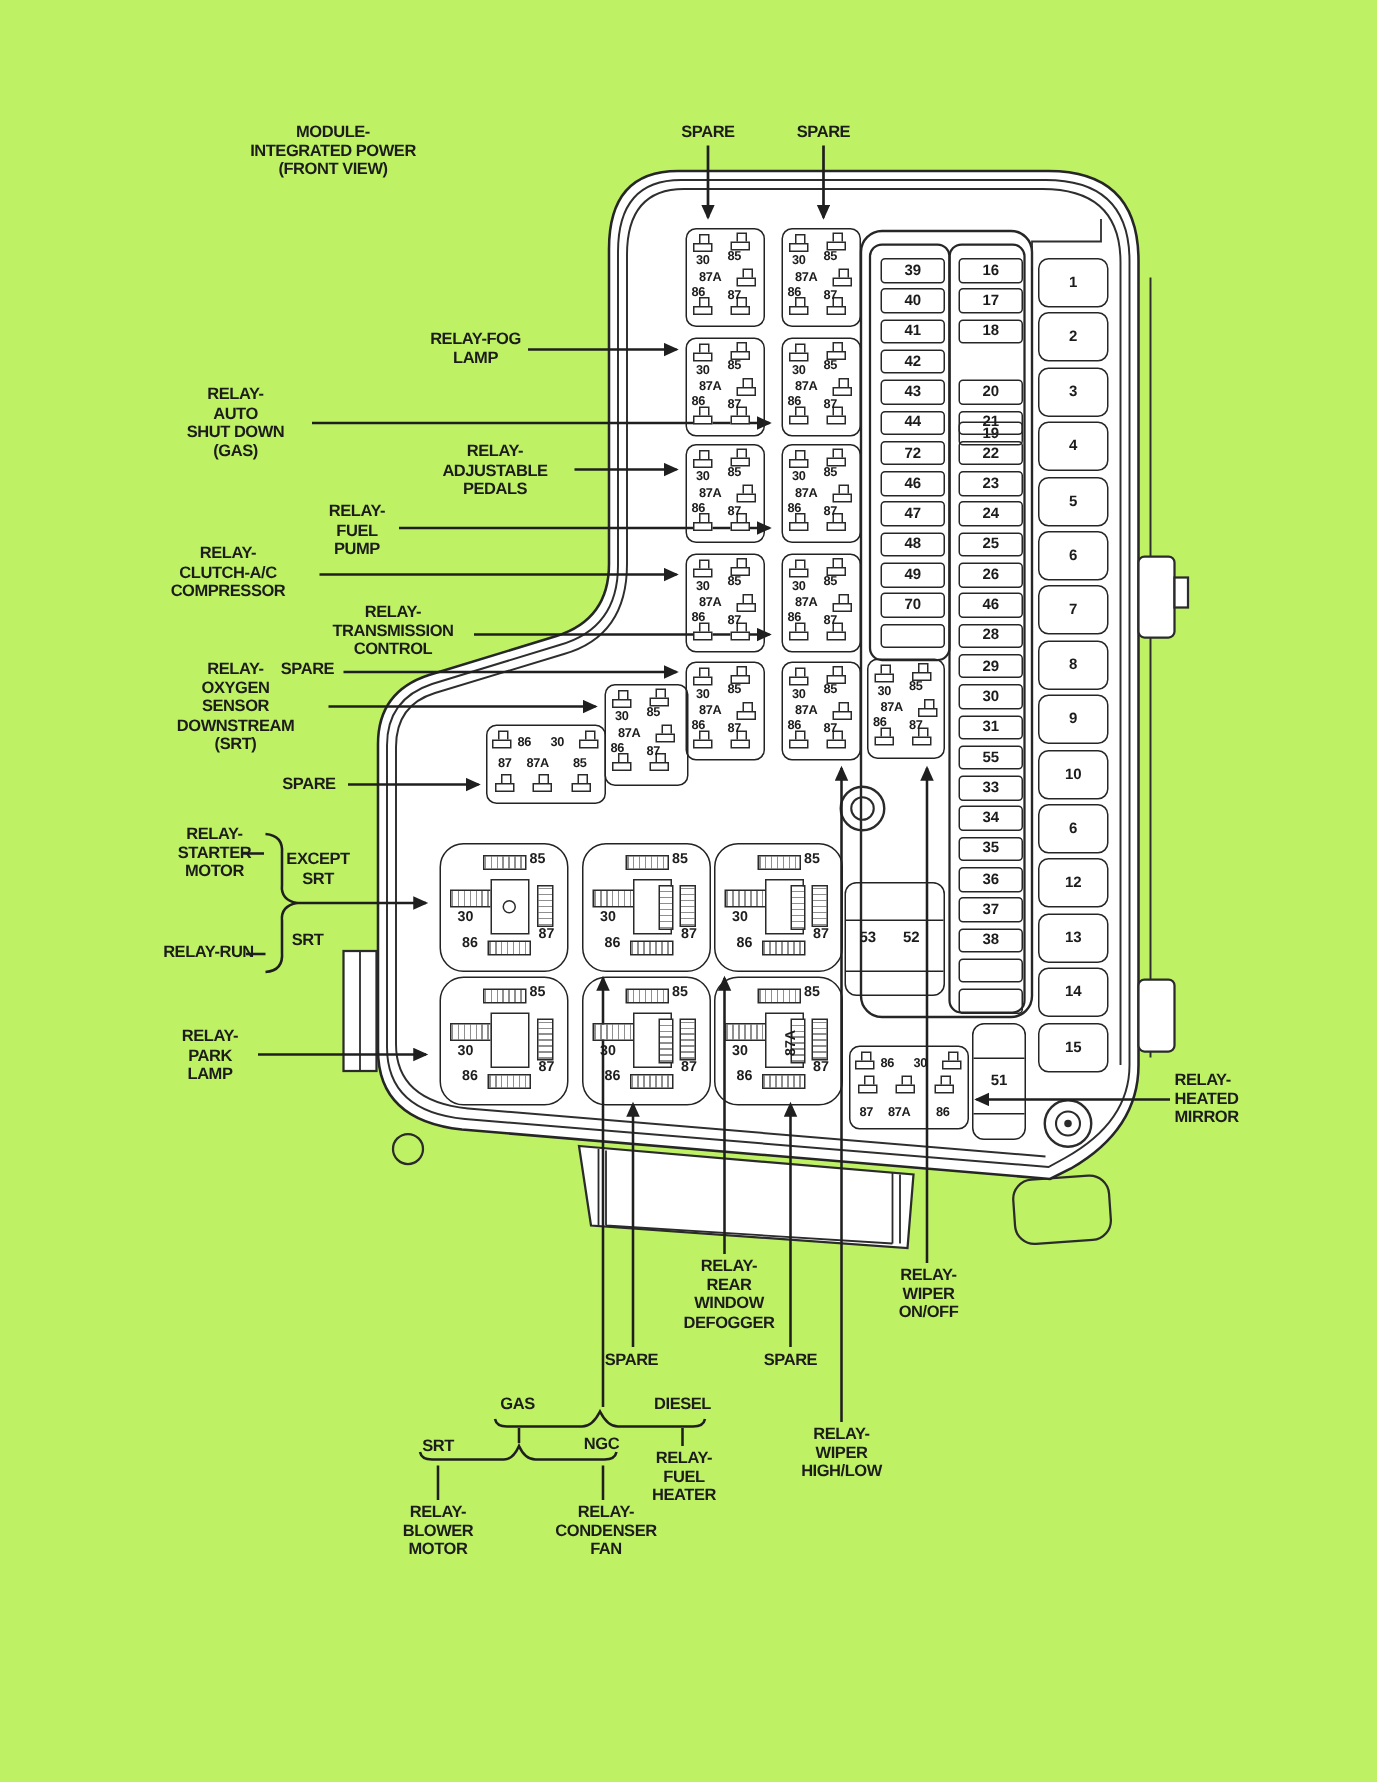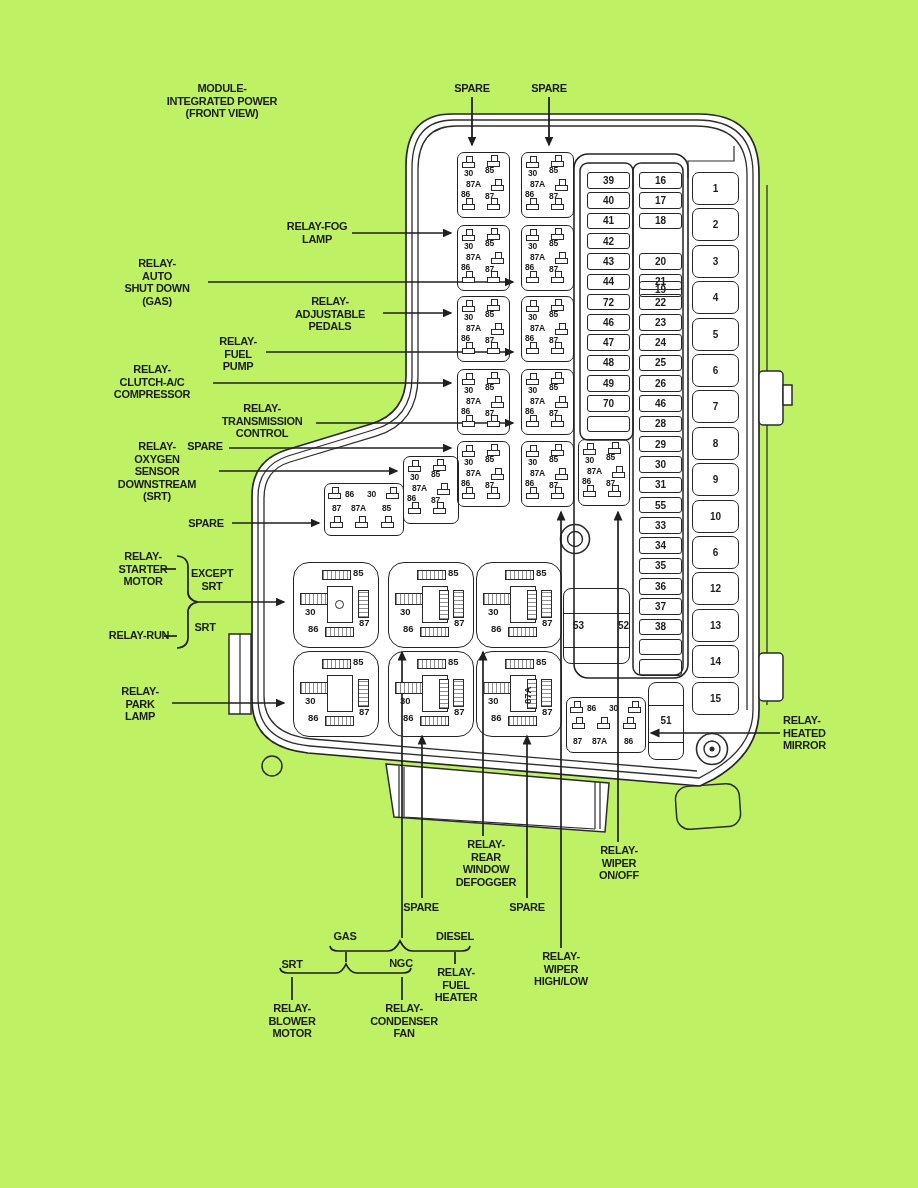--- a/index.html
+++ b/index.html
@@ -473,21 +473,21 @@
       <div class="fuse bigf" style="left: 0px; top: 400.4px; width: 45px; height: 31px;">12</div>
       <div class="fuse bigf" style="left: 0px; top: 436.8px; width: 45px; height: 31px;">13</div>
       <div class="fuse bigf" style="left: 0px; top: 473.2px; width: 45px; height: 31px;">14</div>
       <div class="fuse bigf" style="left: 0px; top: 509.6px; width: 45px; height: 31px;">15</div>
     </div>
 
 <div class="cavbox" style="left:563px;top:588px;width:65px;height:74px;">
   <div class="cavline" style="top:24px;"></div>
   <div class="cavline" style="top:58px;"></div>
   <span class="cavnum" style="left:9px;top:31px;">53</span>
-  <span class="cavnum" style="left:54px;top:31px;">52</span>
+  <span class="cavnum" style="left:38px;top:31px;">52</span>
 </div>
 
 <div class="cavbox" style="left:648px;top:682px;width:34px;height:76px;">
   <div class="cavline" style="top:22px;"></div>
   <div class="cavline" style="top:59px;"></div>
   <span class="cavnum" style="left:0;right:0;text-align:center;top:32px;">51</span>
 </div>
 
 </div>
 

